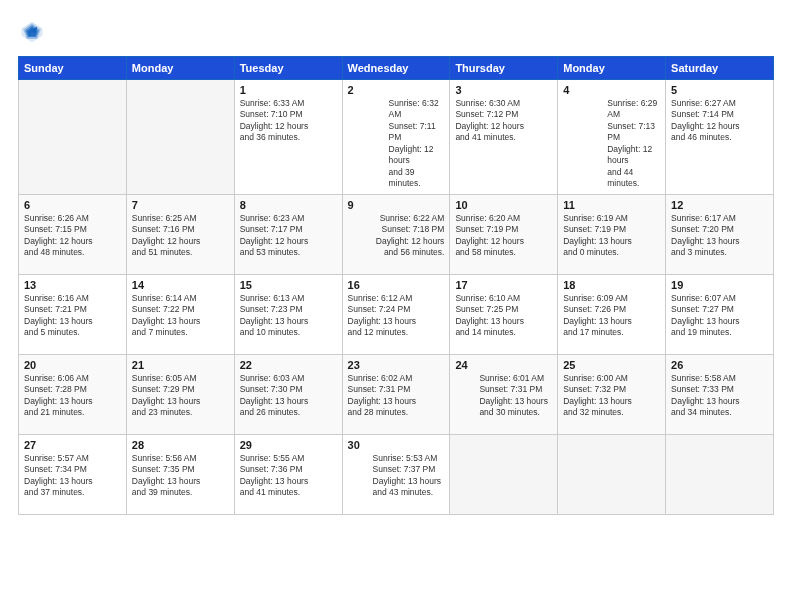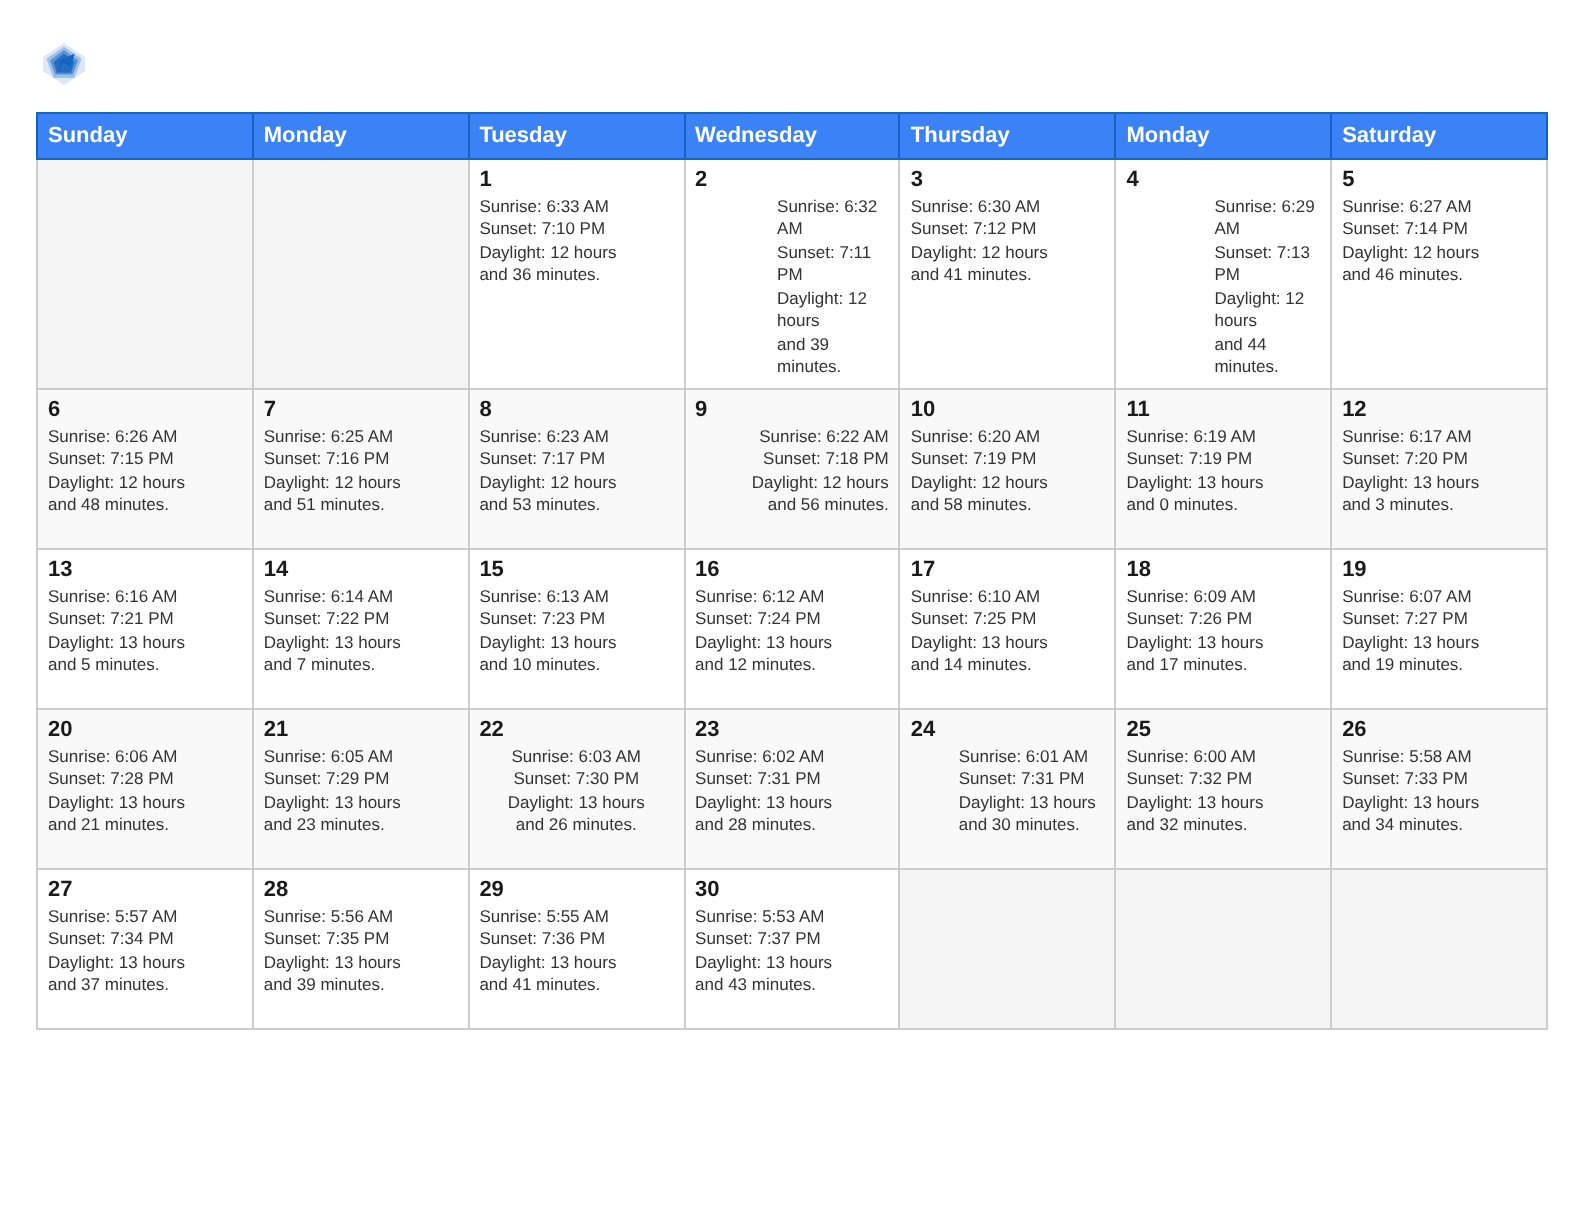--- a/index.html
+++ b/index.html
@@ -53,21 +53,21 @@
     .location {
       font-size: 14px;
       color: #555;
     }
     table {
       width: 100%;
       border-collapse: collapse;
       table-layout: fixed;
     }
     thead th {
-      background-color: #3b82f6;
+      background-color: #1d4ed8;
       color: #fff;
       font-size: 11px;
       font-weight: bold;
       text-align: left;
       padding: 5px 5px;
       border: 1px solid #1565c0;
     }
     tbody td {
       border: 1px solid #ccc;
       vertical-align: top;
@@ -286,21 +286,21 @@
           </td>
           <td>
             <span class="day-number">21</span>
             <div class="day-info" style="white-space: pre-line;">Sunrise: 6:05 AM
 Sunset: 7:29 PM
 Daylight: 13 hours
 and 23 minutes.</div>
           </td>
           <td>
             <span class="day-number">22</span>
-            <div class="day-info" style="white-space: pre-line; text-align: center;">Sunrise: 6:03 AM
+            <div class="day-info" style="white-space: pre-line;">Sunrise: 6:03 AM
 Sunset: 7:30 PM
 Daylight: 13 hours
 and 26 minutes.</div>
           </td>
           <td>
             <span class="day-number">23</span>
             <div class="day-info" style="white-space: pre-line;">Sunrise: 6:02 AM
 Sunset: 7:31 PM
 Daylight: 13 hours
 and 28 minutes.</div>
@@ -344,21 +344,21 @@
           </td>
           <td>
             <span class="day-number">29</span>
             <div class="day-info" style="white-space: pre-line;">Sunrise: 5:55 AM
 Sunset: 7:36 PM
 Daylight: 13 hours
 and 41 minutes.</div>
           </td>
           <td>
             <span class="day-number">30</span>
-            <div class="day-info" style="white-space: pre-line;">Sunrise: 5:53 AM
+            <div class="day-info" style="white-space: pre-line; margin-left: 25px;">Sunrise: 5:53 AM
 Sunset: 7:37 PM
 Daylight: 13 hours
 and 43 minutes.</div>
           </td>
           <td class="empty"></td>
           <td class="empty"></td>
           <td class="empty"></td>
         </tr>
       </tbody>
   </table>

